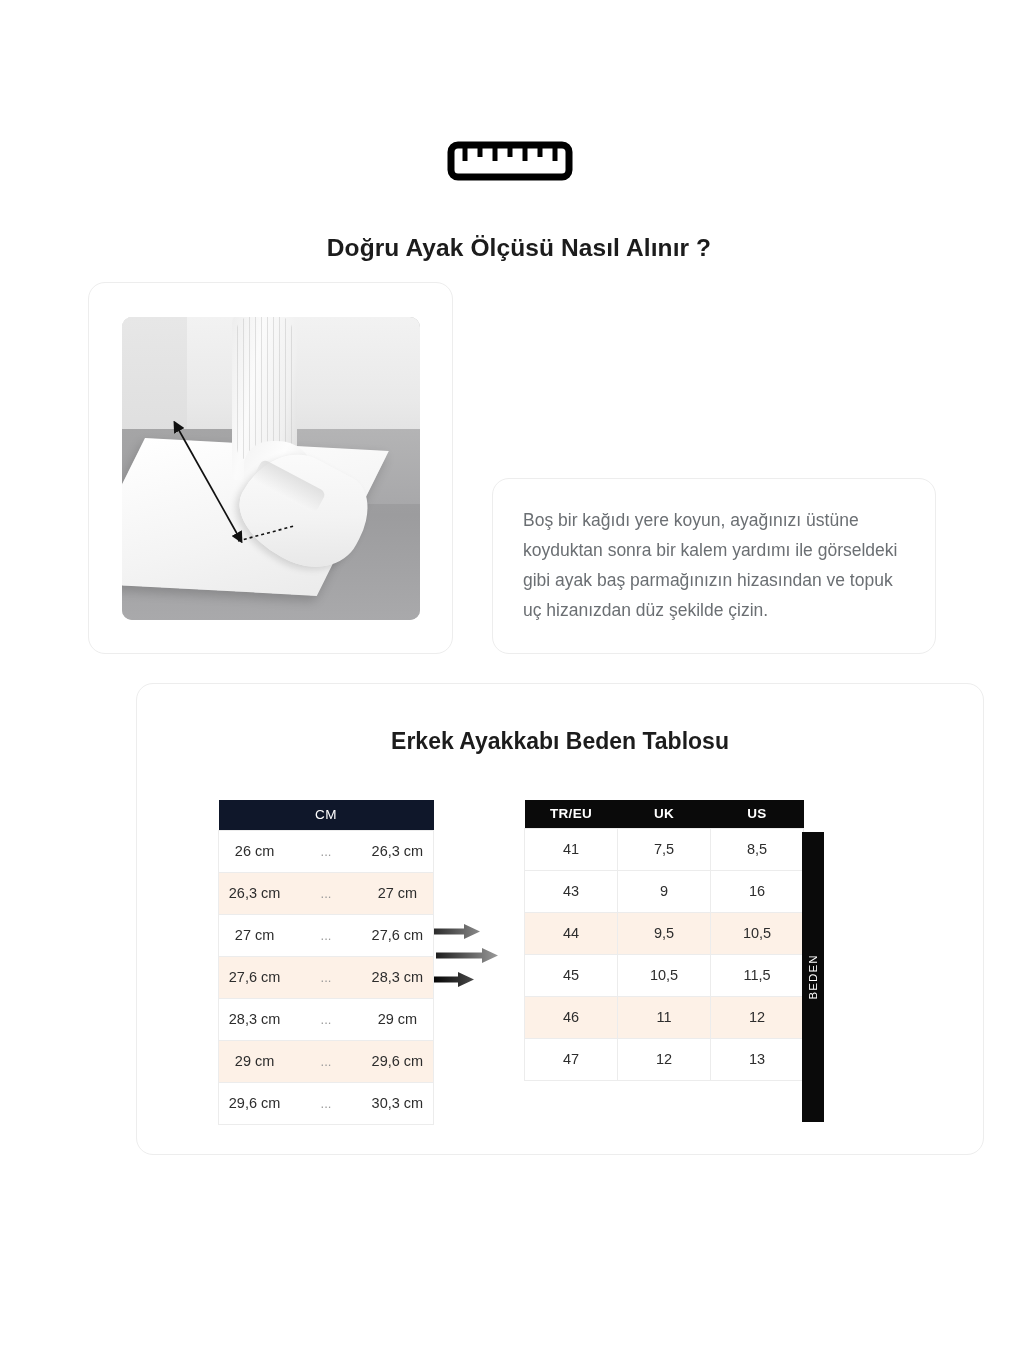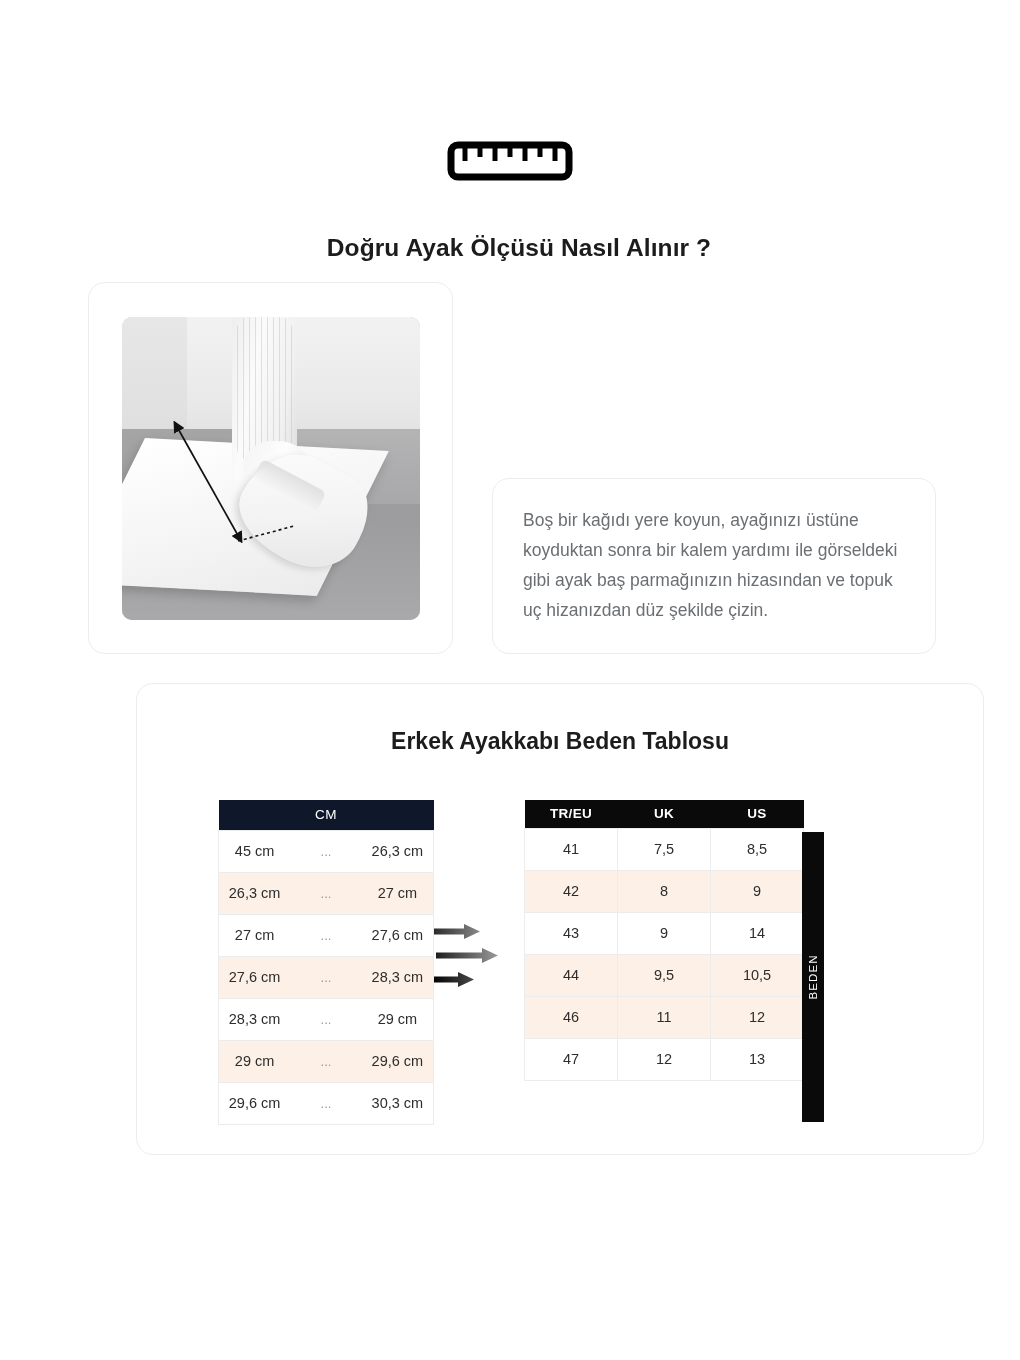--- a/index.html
+++ b/index.html
@@ -330,21 +330,21 @@
   <div class="tables-wrap">
 
     <table class="cm-table">
       <thead>
         <tr>
           <th colspan="3">CM</th>
         </tr>
       </thead>
       <tbody>
         <tr>
-          <td class="lo">45 cm</td>
+          <td class="lo">26 cm</td>
           <td class="dots">...</td>
           <td class="hi">26,3 cm</td>
         </tr>
         <tr>
           <td class="lo zebra">26,3 cm</td>
           <td class="dots zebra">...</td>
           <td class="hi zebra">27 cm</td>
         </tr>
         <tr>
           <td class="lo">27 cm</td>
@@ -412,33 +412,33 @@
           <th>US</th>
         </tr>
       </thead>
       <tbody>
         <tr>
           <td>41</td>
           <td>7,5</td>
           <td>8,5</td>
         </tr>
         <tr>
-          <td class="zebra">42</td>
-          <td class="zebra">8</td>
-          <td class="zebra">9</td>
-        </tr>
-        <tr>
           <td>43</td>
           <td>9</td>
-          <td>14</td>
+          <td>16</td>
         </tr>
         <tr>
           <td class="zebra">44</td>
           <td class="zebra">9,5</td>
           <td class="zebra">10,5</td>
+        </tr>
+        <tr>
+          <td>45</td>
+          <td>10,5</td>
+          <td>11,5</td>
         </tr>
         <tr>
           <td class="zebra">46</td>
           <td class="zebra">11</td>
           <td class="zebra">12</td>
         </tr>
         <tr>
           <td>47</td>
           <td>12</td>
           <td>13</td>

